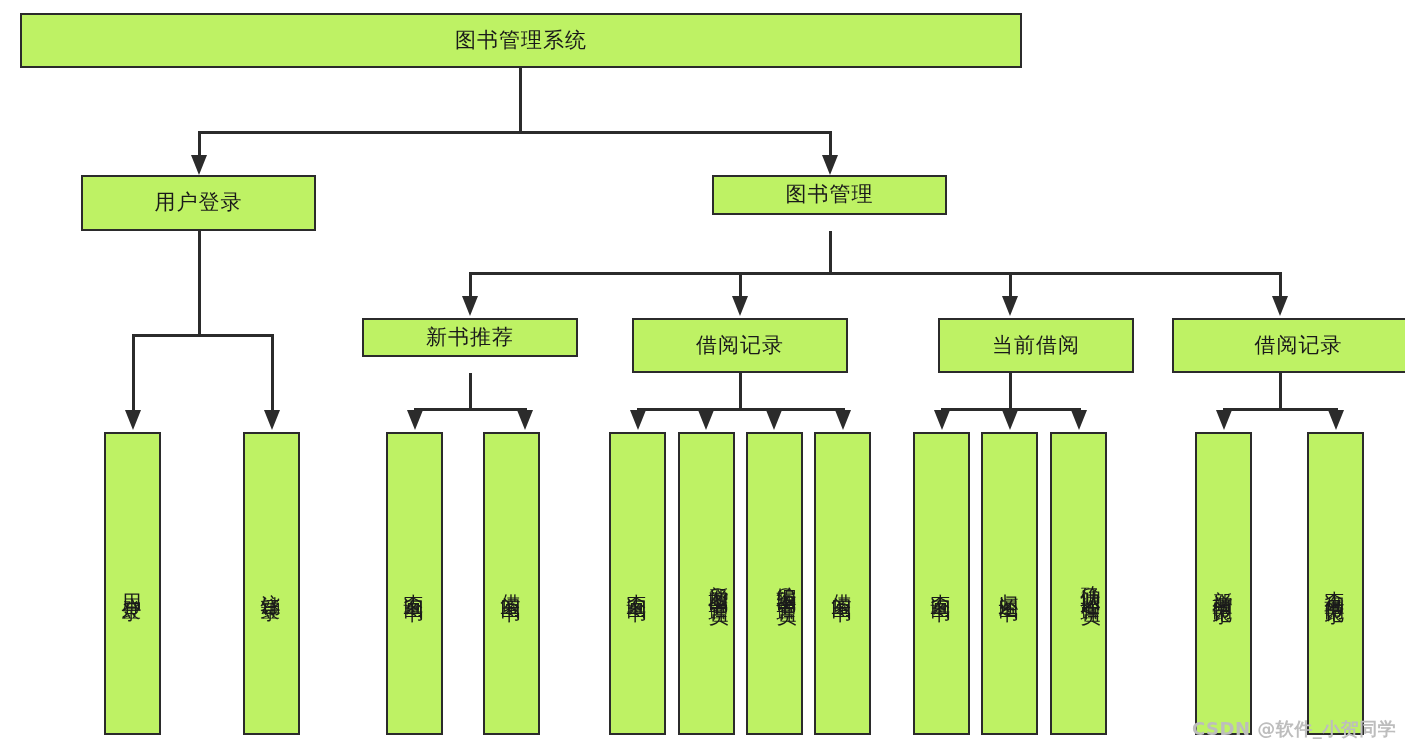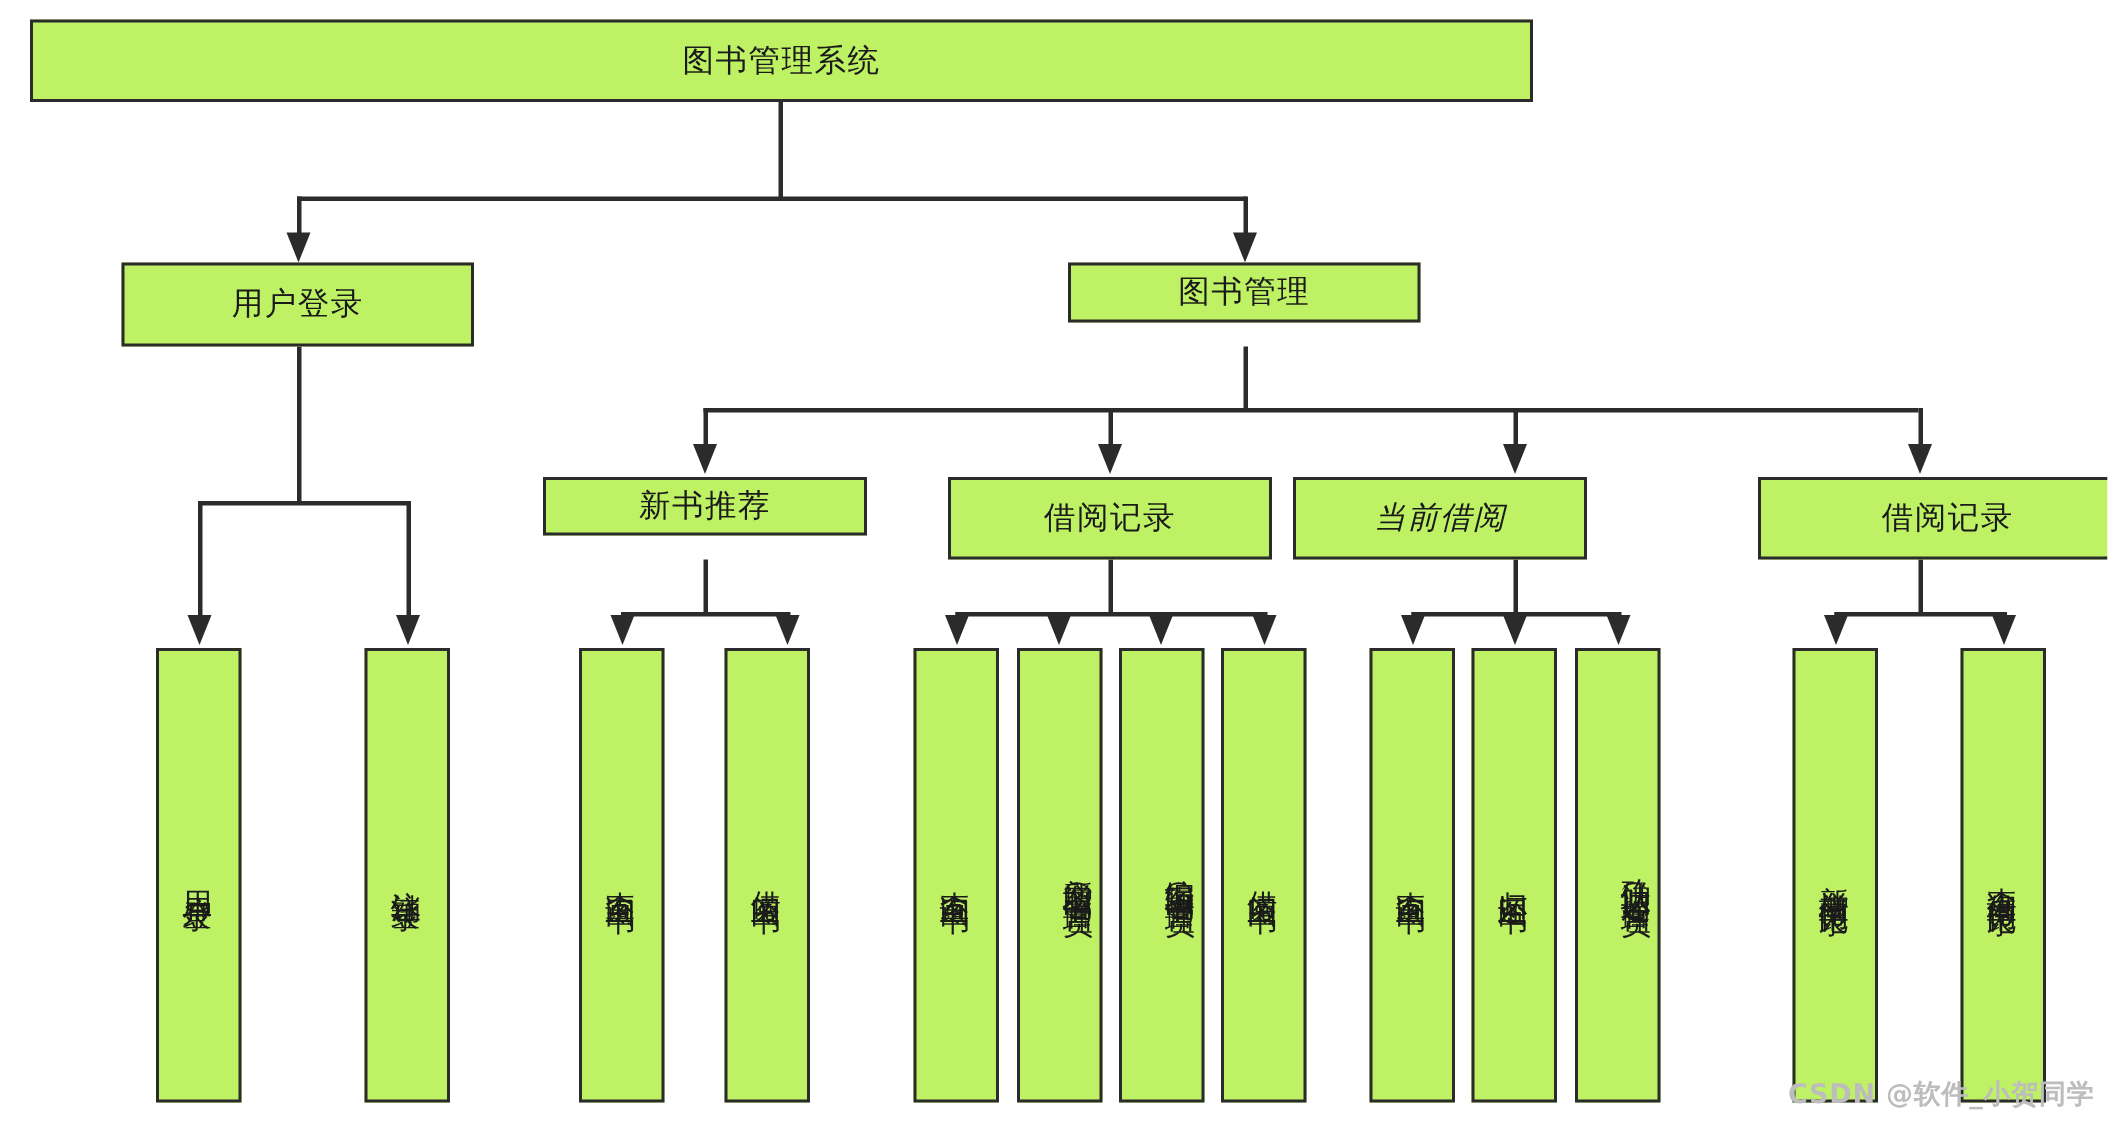--- a/index.html
+++ b/index.html
@@ -132,21 +132,21 @@
   <div class="conn v" style="left:1335px; top:408px; height:6px;"></div>
   <div class="arrow" style="left:1328px; top:410px;"></div>
 
   <div class="node horiz" style="left:20px; top:13px; width:1002px; height:55px;">图书管理系统</div>
 
   <div class="node horiz" style="left:81px; top:175px; width:235px; height:56px;">用户登录</div>
   <div class="node horiz" style="left:712px; top:175px; width:235px; height:40px;">图书管理</div>
 
   <div class="node horiz" style="left:362px; top:318px; width:216px; height:39px;">新书推荐</div>
   <div class="node horiz" style="left:632px; top:318px; width:216px; height:55px;">借阅记录</div>
-  <div class="node horiz" style="left:862px; top:318px; width:196px; height:55px;font-style:italic;">当前借阅</div>
+  <div class="node horiz" style="left:938px; top:318px; width:196px; height:55px;">当前借阅</div>
   <div class="node horiz" style="left:1172px; top:318px; width:253px; height:55px;text-align:right;">借阅记录</div>
 
   <div class="node vert centered" style="left:104px; top:432px; width:57px; height:303px;">用户登录</div>
   <div class="node vert centered" style="left:243px; top:432px; width:57px; height:303px;">注销登录</div>
 
   <div class="node vert centered" style="left:386px; top:432px; width:57px; height:303px;">查询图书</div>
   <div class="node vert centered" style="left:483px; top:432px; width:57px; height:303px;">借阅图书</div>
 
   <div class="node vert centered" style="left:609px; top:432px; width:57px; height:303px;">查询图书</div>
   <div class="node vert" style="left:678px; top:432px; width:57px; height:303px;">新增图书（管理员）</div>

